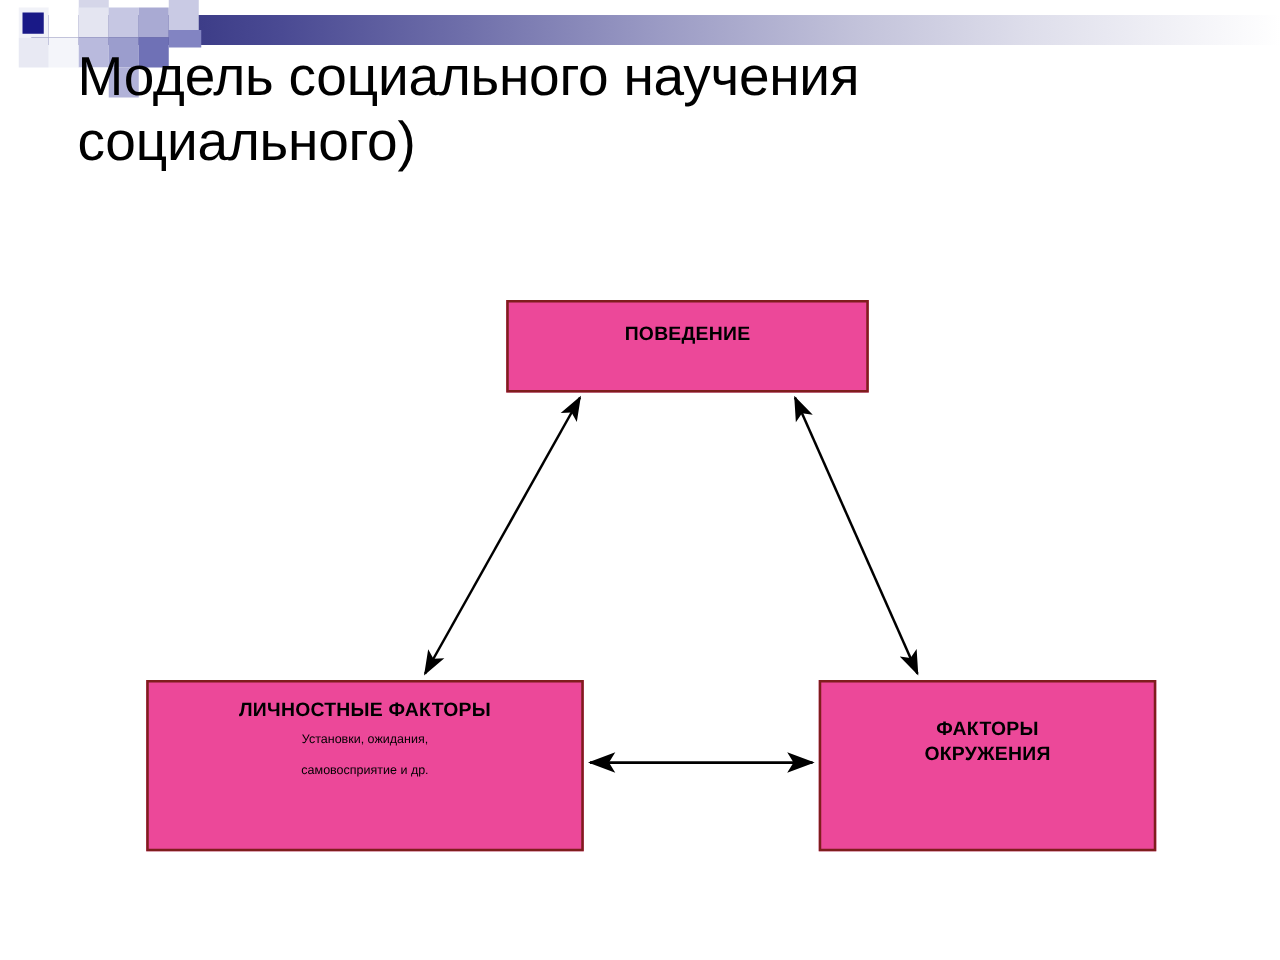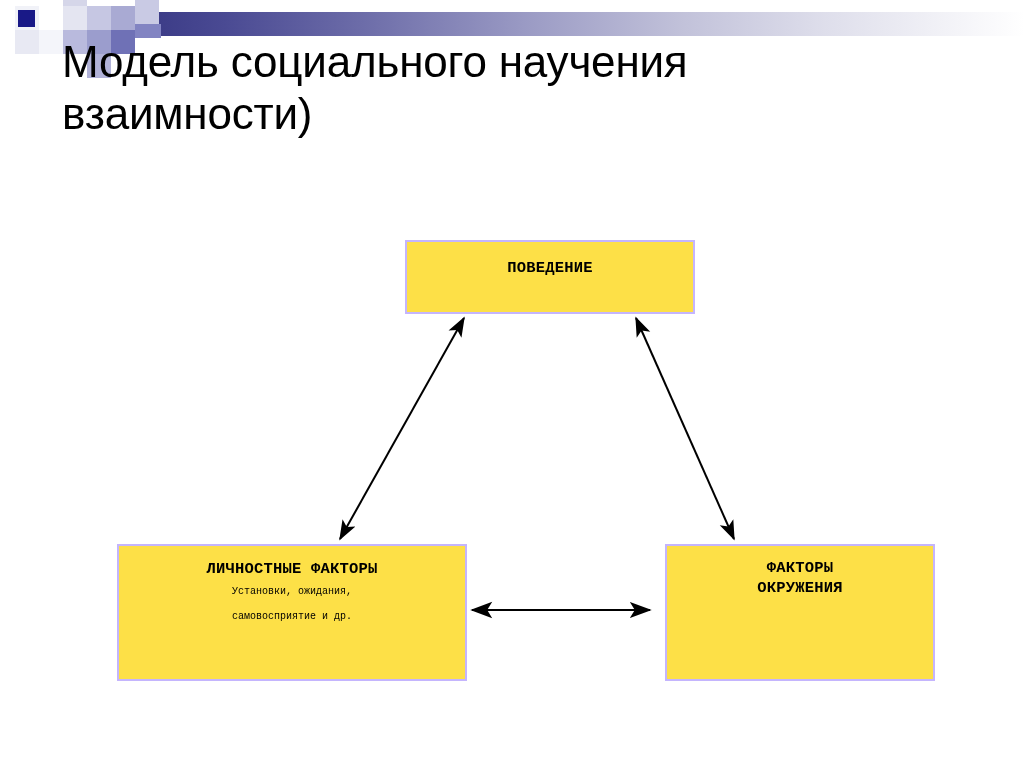--- a/index.html
+++ b/index.html
@@ -85,24 +85,23 @@
   }
   #arrow-layer {
     position: absolute;
     left: 0; top: 0;
     width: 1024px;
     height: 768px;
   }
   .node {
     position: absolute;
     box-sizing: border-box;
-    border: 2px solid #c4b5fd;
-    background: #fde047;
+    border: 2px solid #7f1d1d;
+    background: #ec4899;
     text-align: center;
-    font-family: Liberation Mono, monospace;
   }
   .node .title-main {
     font-weight: bold;
     font-size: 15.5px;
     color: #000000;
     letter-spacing: 0.2px;
     line-height: 20px;
   }
   .node .sub-line {
     font-weight: normal;
@@ -124,22 +123,21 @@
     width: 350px;
     height: 137px;
     padding-top: 13px;
     text-align: center;
   }
   #node-environment {
     left: 655px;
     top: 544px;
     width: 270px;
     height: 137px;
-    padding-top: 12px;
-    margin-left: 10px;
+    padding-top: 28px;
   }
 </style>
 </head>
 <body>
 
 <div id="header-deco">
   <div class="grad-bar"></div>
   <div class="sq sq-b"></div>
   <div class="sq sq-a"></div>
   <div class="sq sq-h"></div>
@@ -153,21 +151,21 @@
   <div class="sq sq-k"></div>
   <div class="sq sq-m"></div>
   <div class="sq sq-n"></div>
   <div class="sq sq-o"></div>
   <div class="sq sq-p"></div>
   <div class="sq sq-c"></div>
 </div>
 
 <div id="title-block">
   <div class="tline">Модель социального научения</div>
-  <div class="tline">взаимности)</div>
+  <div class="tline">социального)</div>
 </div>
 
 <div id="diagram">
 
   <svg id="arrow-layer" viewBox="0 0 1024 768">
     <defs>
       <marker id="ah" markerWidth="11" markerHeight="11" refX="9.2" refY="4" orient="auto" markerUnits="strokeWidth">
         <path d="M0,0.3 L10,4 L0,7.7 L2.3,4 Z" fill="#000000"></path>
       </marker>
       <marker id="ah-start" markerWidth="11" markerHeight="11" refX="0.8" refY="4" orient="auto" markerUnits="strokeWidth">

